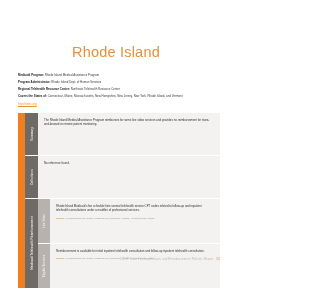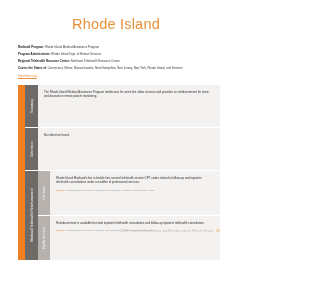--- a/index.html
+++ b/index.html
@@ -13,20 +13,21 @@
     font-family: "Liberation Sans", sans-serif;
     overflow: hidden;
     position: relative;
   }
   .page {
     width: 232px;
     height: 240px;
     position: relative;
     background: #ffffff;
     box-sizing: border-box;
+    margin-top: 28px;
   }
 
   
   .title {
     text-align: center;
     color: #E8903A;
     font-size: 14.5px;
     font-weight: 400;
     letter-spacing: 0.2px;
     padding-top: 17px;

